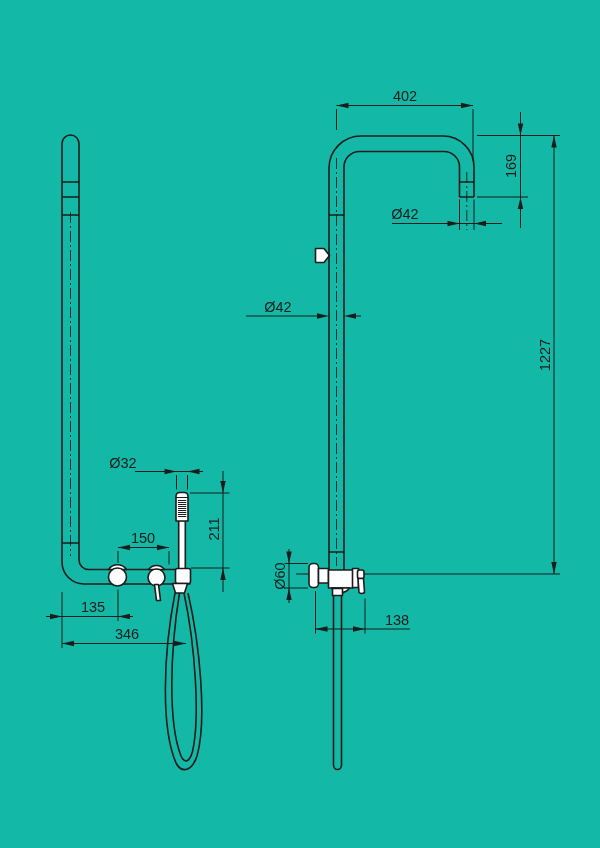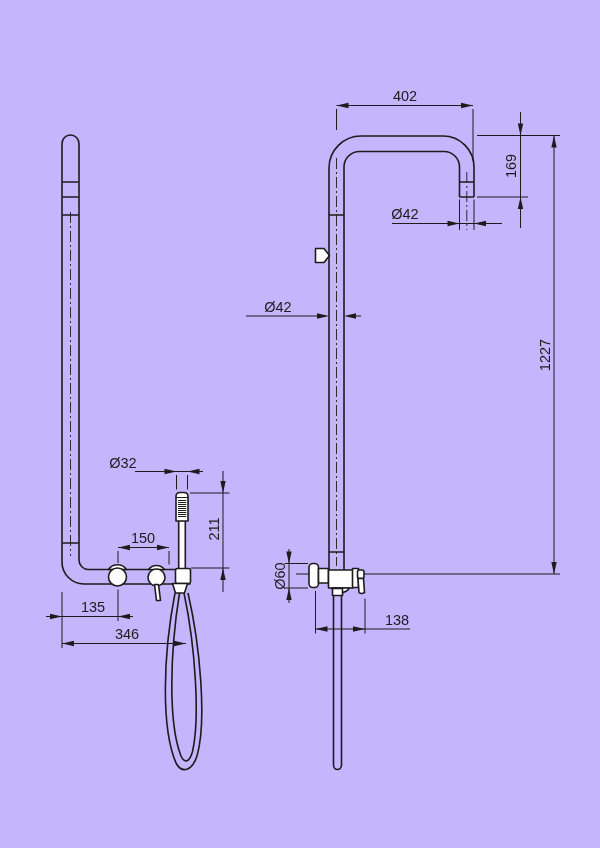--- a/index.html
+++ b/index.html
@@ -1,16 +1,16 @@
 <!DOCTYPE html>
 <html><head>
 <meta charset="utf-8">
 <style>
   html,body{margin:0;padding:0;background:#f2f2f2;}
-  .sheet{width:600px;height:848px;background:#c4b5fd;position:relative;margin:0 auto;}
+  .sheet{width:600px;height:848px;background:#14b8a6;position:relative;margin:0 auto;}
   svg{display:block;}
   .obj{stroke:#1c1c1c;stroke-width:1.6;fill:none;stroke-linecap:butt;stroke-linejoin:round;}
   .objf{stroke:#1c1c1c;stroke-width:1.6;fill:#ffffff;stroke-linejoin:round;}
   .thin{stroke:#1c1c1c;stroke-width:1;fill:none;}
   .cl{stroke:#1c1c1c;stroke-width:0.9;fill:none;stroke-dasharray:11 3 2 3;}
   .arr{fill:#1c1c1c;stroke:none;}
   .dimtext{font-family:"Liberation Sans", sans-serif;font-size:14.5px;fill:#1c1c1c;}
   .hatch{stroke:#1c1c1c;stroke-width:1;fill:none;}
 </style>
 </head>

